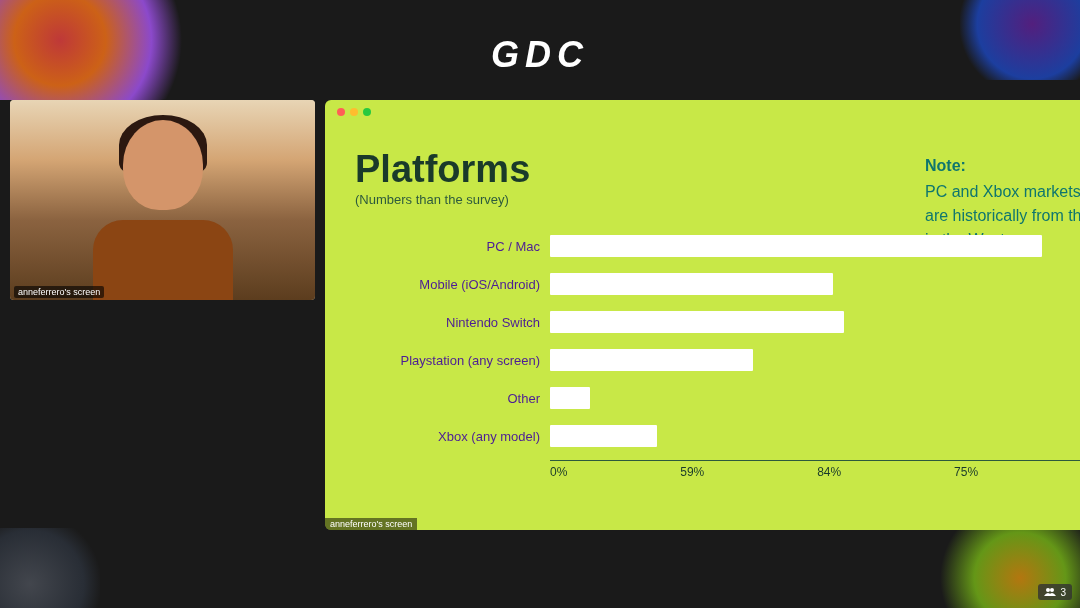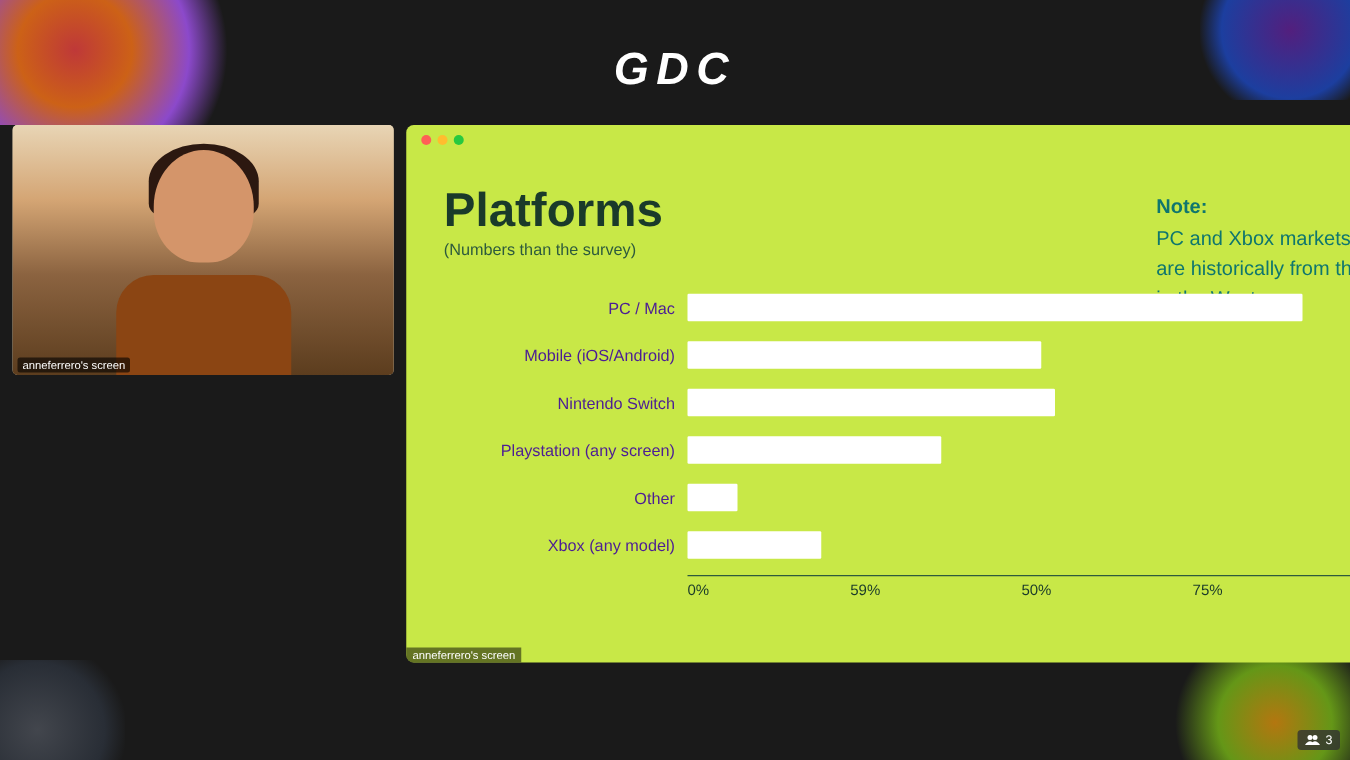--- a/index.html
+++ b/index.html
@@ -336,21 +336,21 @@
         <div class="chart-row">
           <div class="chart-label">Xbox (any model)</div>
           <div class="chart-bar-container">
             <div class="chart-bar" style="width: 19%;"></div>
           </div>
         </div>
         <div class="x-axis">
           <div class="x-axis-labels">
             <span>0%</span>
             <span>59%</span>
-            <span>50%</span>
+            <span>84%</span>
             <span>75%</span>
             <span>45%</span>
           </div>
         </div>
       </div>
   </div>
 
   <div class="slide-screen-label">anneferrero's screen</div>
 </div>
 

